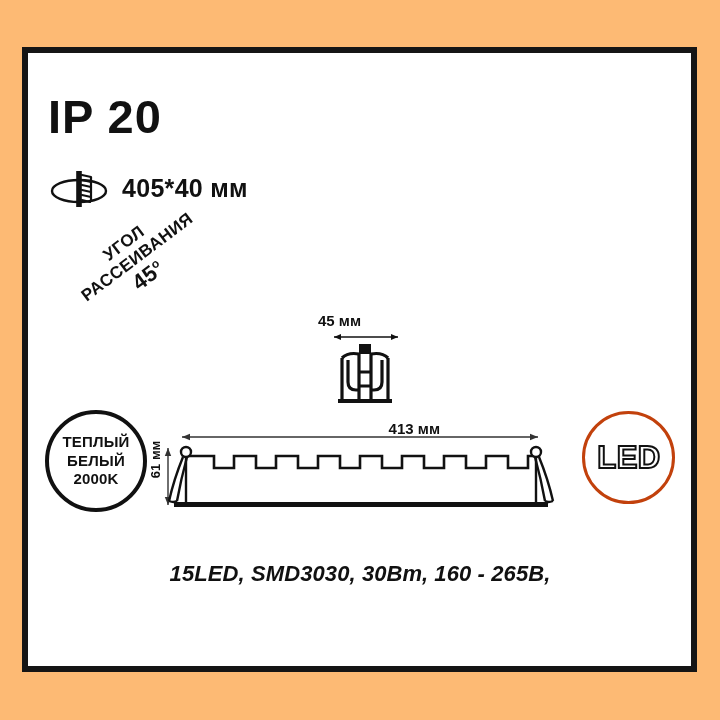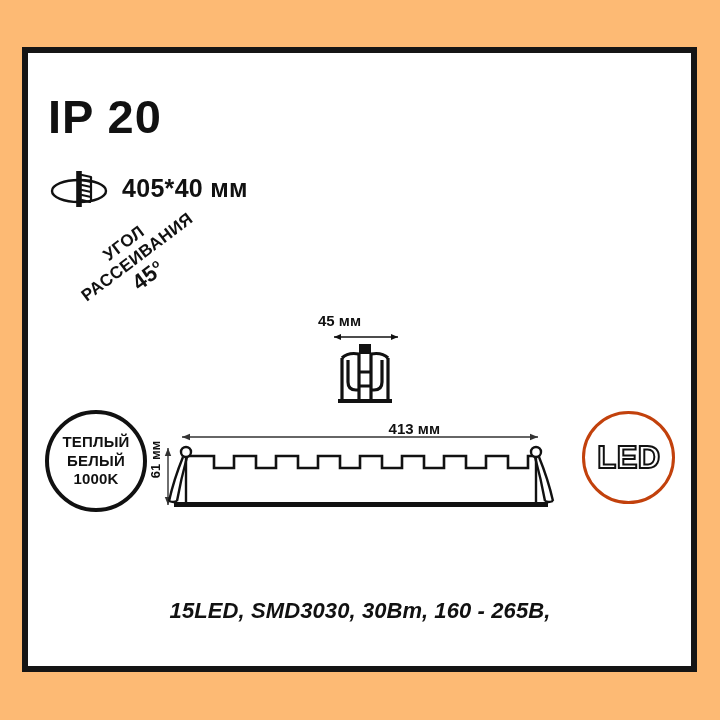--- a/index.html
+++ b/index.html
@@ -199,21 +199,21 @@
     top: 558px;
     width: 600px;
     text-align: center;
     font-size: 22px;
     font-weight: bold;
     font-style: italic;
     line-height: 1.42;
     letter-spacing: 0.1px;
     color: #111111;
   }
-  #spec-text .spec-line { display: block; white-space: nowrap; margin-top: 37px; }
+  #spec-text .spec-line { display: block; white-space: nowrap; }
 </style>
 </head>
 <body>
 
 <div id="sheet">
 
   <div id="frame"></div>
 
   <div id="ip-rating">IP 20</div>
 
@@ -230,21 +230,21 @@
 
   <div id="beam-angle">
     <div>УГОЛ</div>
     <div>РАССЕИВАНИЯ</div>
     <div class="deg-line"><span>45</span><sup>о</sup></div>
   </div>
 
   <div id="warmwhite-badge">
     <div>ТЕПЛЫЙ</div>
     <div>БЕЛЫЙ</div>
-    <div>1000K</div>
+    <div>2000K</div>
   </div>
 
   <div id="led-badge">
     <svg width="72" height="34" viewBox="0 0 72 34">
       <text x="36" y="27" text-anchor="middle" fill="none" stroke="#111111" stroke-width="2" font-family="Liberation Sans, sans-serif" font-size="31" font-weight="bold" letter-spacing="0.5">LED</text>
     </svg>
   </div>
 
   <div id="endview-label">45 мм</div>
   <div id="endview">

